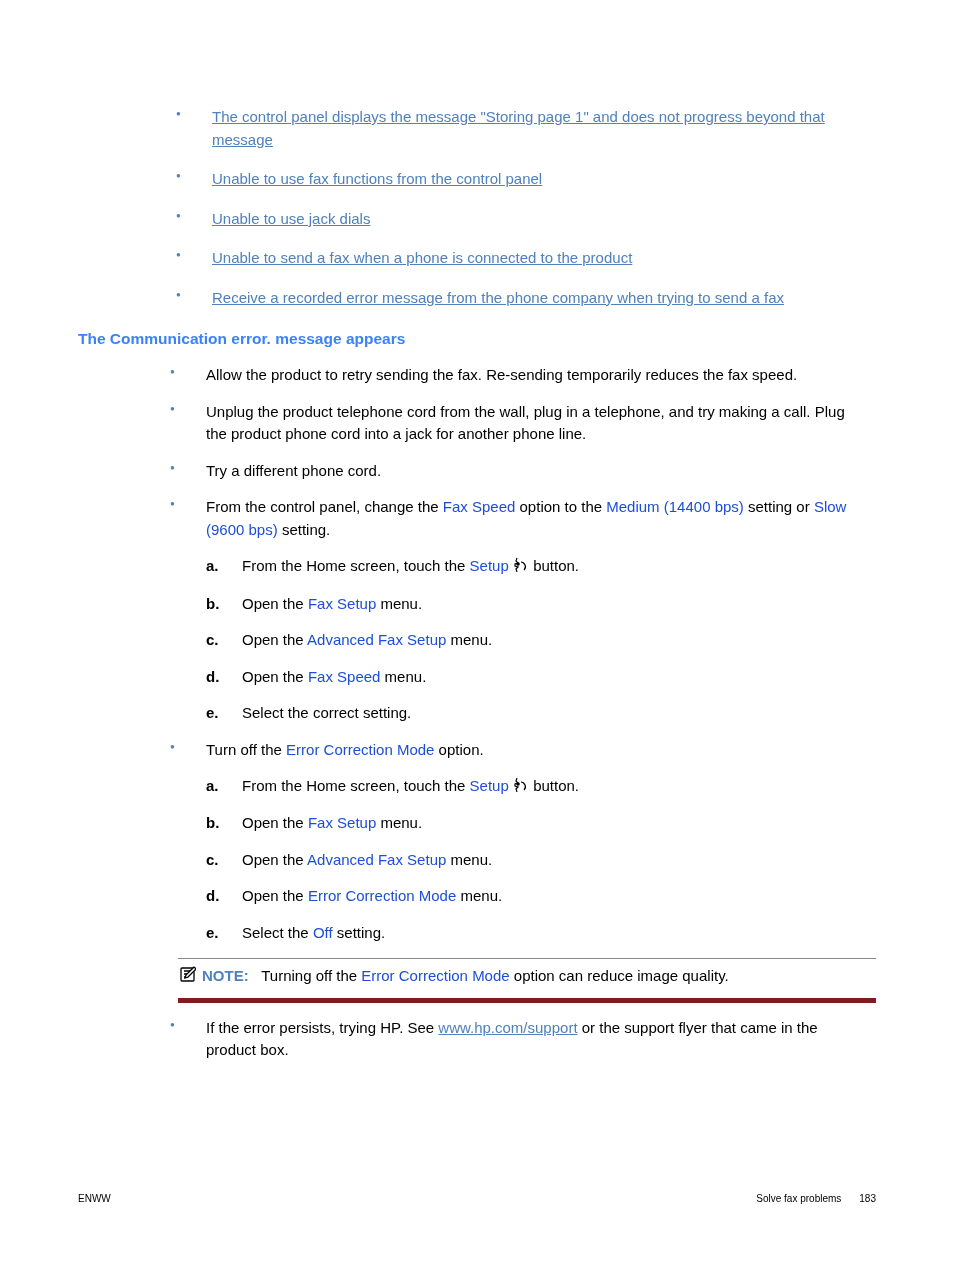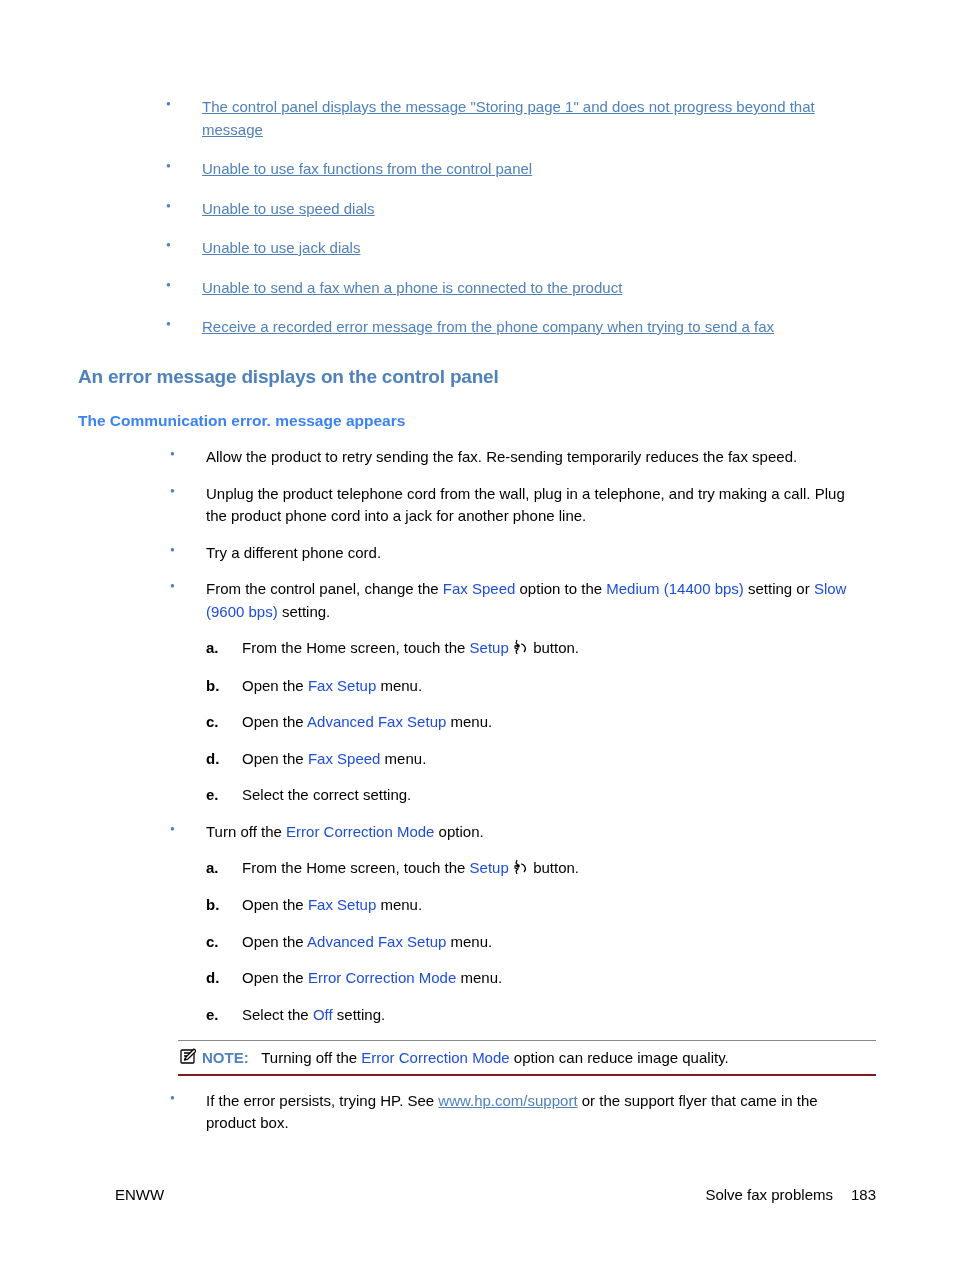--- a/index.html
+++ b/index.html
@@ -13,21 +13,21 @@
     height: 1270px;
     position: relative;
     line-height: 1.5;
   }
   .page {
     padding: 88px 78px 0 78px;
   }
   ul.links {
     list-style: none;
     padding-left: 80px;
-    margin: 8px;
+    margin: 18px;
   }
   ul.links li {
     position: relative;
     margin-bottom: 17px;
     padding-left: 36px;
   }
   ul.links li::before {
     content: "●";
     position: absolute;
     left: 0;
@@ -84,66 +84,63 @@
     margin-bottom: 14px;
   }
   ol.alpha li .marker {
     position: absolute;
     left: 0;
     top: 0;
     font-weight: bold;
   }
   .note-box {
     border-top: 1px solid #888;
-    border-bottom: 2px solid #7f1d1d;
+    border-bottom: 5px solid #7f1d1d;
     margin: 6px 0 14px 100px;
-    padding: 6px 0 2px 0;
+    padding: 6px 0 8px 0;
     position: relative;
   }
   .note-icon {
     display: inline-block;
     vertical-align: middle;
     margin-right: 2px;
   }
   .note-label {
     font-weight: bold;
     color: #4f81bd;
   }
   .setup-icon {
     display: inline-block;
     vertical-align: middle;
   }
   .footer {
     position: absolute;
     bottom: 64px;
     left: 78px;
     right: 78px;
-    font-size: 15px;
+    font-size: 10px;
     display: flex;
     justify-content: space-between;
-    margin-left: 37px;
   }
   .footer .right { }
   .footer .pagenum { margin-left: 18px; text-align: center; }
 </style>
 </head>
 <body>
 
 <div class="page">
 
   <ul class="links">
     <li><a class="hp-link" href="#">The control panel displays the message "Storing page 1" and does not progress beyond that message</a></li>
     <li><a class="hp-link" href="#">Unable to use fax functions from the control panel</a></li>
-    <li><a class="hp-link" href="#">Unable to use speed dials</a></li>
     <li><a class="hp-link" href="#">Unable to use jack dials</a></li>
     <li><a class="hp-link" href="#">Unable to send a fax when a phone is connected to the product</a></li>
     <li><a class="hp-link" href="#">Receive a recorded error message from the phone company when trying to send a fax</a></li>
   </ul>
 
-  <h2 class="section-head">An error message displays on the control panel</h2>
   <h3 class="sub-head">The Communication error. message appears</h3>
 
   <ul class="body">
     <li>Allow the product to retry sending the fax. Re-sending temporarily reduces the fax speed.</li>
     <li>Unplug the product telephone cord from the wall, plug in a telephone, and try making a call. Plug the product phone cord into a jack for another phone line.</li>
     <li>Try a different phone cord.</li>
 
     <li>
       <span>From the control panel, change the </span><span class="ui-term">Fax Speed</span><span> option to the </span><span class="ui-term">Medium (14400 bps)</span><span> setting or </span><span class="ui-term">Slow (9600 bps)</span><span> setting.</span>
       <ol class="alpha">

